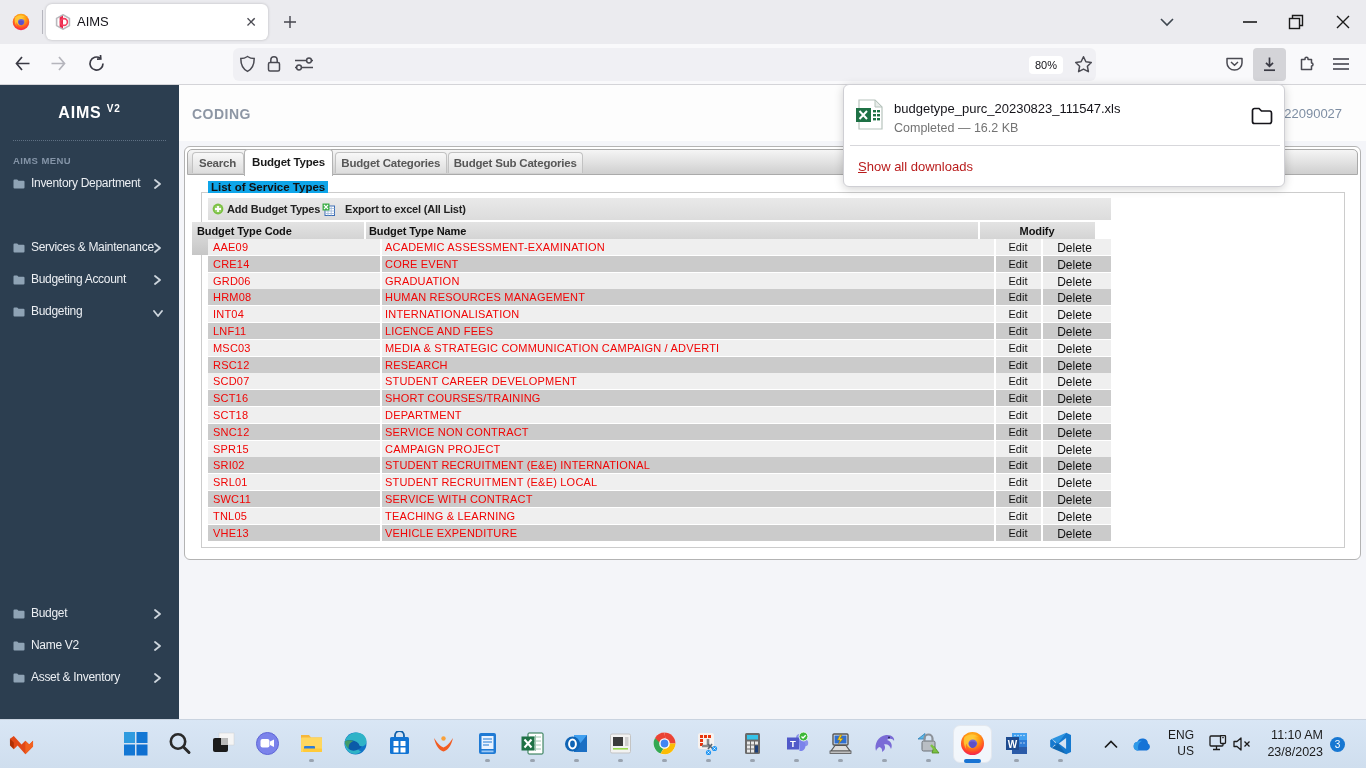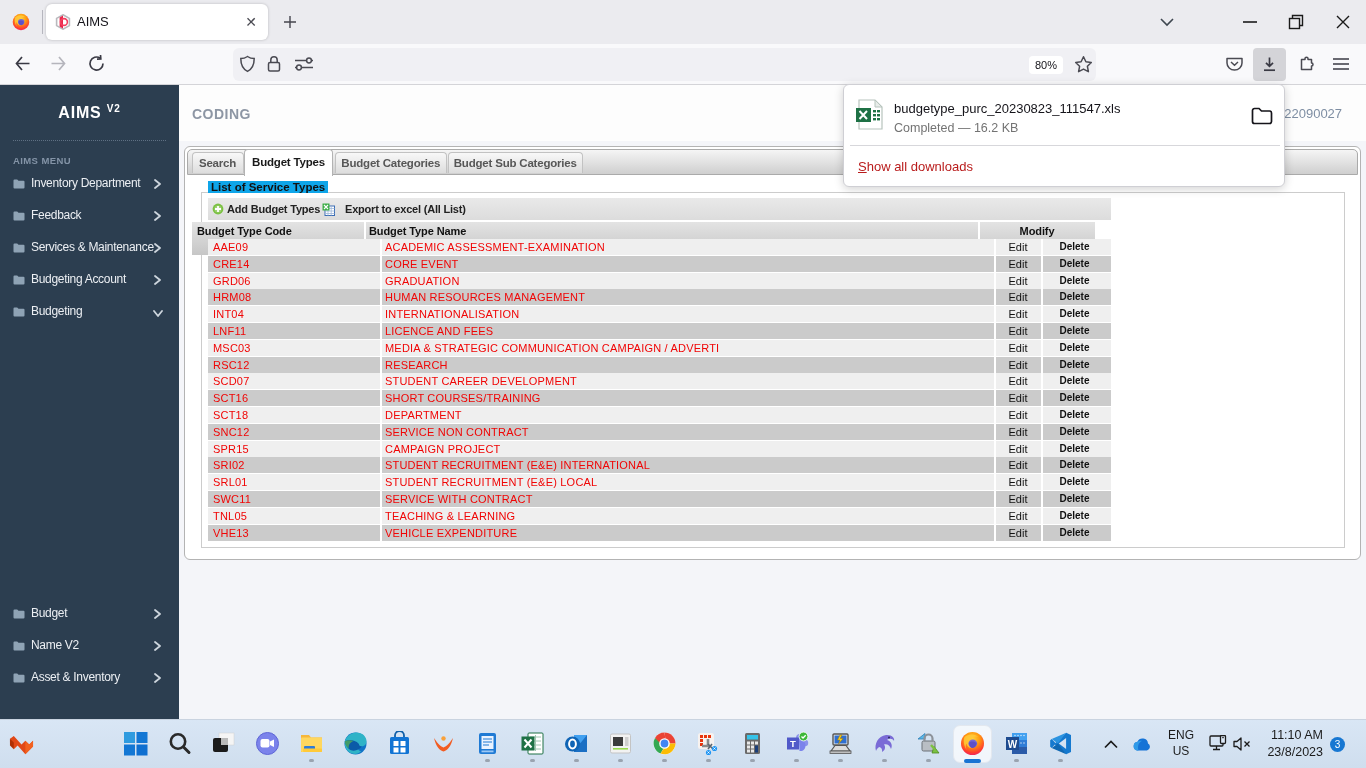--- a/index.html
+++ b/index.html
@@ -49,21 +49,21 @@
 #toolbar { position:absolute; left:208px; top:198px; width:903px; height:23px; background:linear-gradient(#e9e9e9,#dcdcdc); border-bottom:1px solid #fff; }
 #toolbar .lbl { position:absolute; top:5px; font-size:11px; font-weight:bold; color:#222; letter-spacing:-0.2px; }
 #thead { position:absolute; left:192px; top:222px; width:903px; height:33px; background:linear-gradient(#e3e3e3,#c6c6c6); }
 #thead .h { position:absolute; top:3px; font-size:11px; font-weight:bold; color:#111; letter-spacing:-0.1px; }
 .trow { position:absolute; left:208px; width:903px; height:16px; }
 .trow.lt { background:#efefef; }
 .trow.dk { background:#cbcbcb; }
 .trow .c1 { position:absolute; left:5px; top:2px; font-size:11px; color:#f00505; letter-spacing:0.2px; }
 .trow .c2 { position:absolute; left:177px; top:2px; font-size:11px; color:#f00505; letter-spacing:0.2px; }
 .trow .ed { position:absolute; left:787px; width:46px; top:2px; font-size:11px; color:#111; text-align:center; }
-.trow .dl { position:absolute; left:834px; width:65px; top:2px; font-size:10px; color:#111; text-align:center;font-weight:bold; }
+.trow .dl { position:absolute; left:834px; width:65px; top:2px; font-size:12px; color:#111; text-align:center; }
 .vsep { position:absolute; top:0; width:2px; height:100%; background:#fff; }
 
 
 #taskbar { position:absolute; top:719px; left:0; width:1366px; height:49px; background:linear-gradient(#d9e6f5,#cfdeee); border-top:1px solid #c9d3e0; }
 .tbico { position:absolute; top:731px; width:25px; height:25px; }
 .tbdot { position:absolute; top:759px; width:5px; height:3px; border-radius:2px; background:#9aa4b0; }
 
 
 #dlpopup { position:absolute; left:843px; top:84px; width:442px; height:103px; background:#fff; border:1px solid #cfcfd4; border-radius:6px; box-shadow:0 2px 10px rgba(0,0,0,0.18); z-index:50; }
 #dlpopup .fname { position:absolute; left:50px; top:16px; font-size:13px; color:#15141a; }
@@ -172,29 +172,20 @@
   <div id="sbmenulbl">AIMS MENU</div>
   <div class="mitem" style="top:168px">
       <svg class="folder" width="12" height="10" viewBox="0 0 12 10">
         <path d="M0.5 1.5 A1 1 0 0 1 1.5 0.5 H4.2 L5.5 1.8 H10.5 A1 1 0 0 1 11.5 2.8 V8.5 A1 1 0 0 1 10.5 9.5 H1.5 A1 1 0 0 1 0.5 8.5 Z" fill="#8fa3b5"></path>
       </svg>
       <span class="txt">Inventory Department</span>
       <svg class="chev" width="9" height="10" viewBox="0 0 9 10">
         <path d="M2 1 L7 5 L2 9" fill="none" stroke="#cdd5dd" stroke-width="1.8" stroke-linecap="round" stroke-linejoin="round"></path>
       </svg>
     </div>
-  <div class="mitem" style="top:200px">
-      <svg class="folder" width="12" height="10" viewBox="0 0 12 10">
-        <path d="M0.5 1.5 A1 1 0 0 1 1.5 0.5 H4.2 L5.5 1.8 H10.5 A1 1 0 0 1 11.5 2.8 V8.5 A1 1 0 0 1 10.5 9.5 H1.5 A1 1 0 0 1 0.5 8.5 Z" fill="#8fa3b5"></path>
-      </svg>
-      <span class="txt">Feedback</span>
-      <svg class="chev" width="9" height="10" viewBox="0 0 9 10">
-        <path d="M2 1 L7 5 L2 9" fill="none" stroke="#cdd5dd" stroke-width="1.8" stroke-linecap="round" stroke-linejoin="round"></path>
-      </svg>
-    </div>
   <div class="mitem" style="top:232px">
       <svg class="folder" width="12" height="10" viewBox="0 0 12 10">
         <path d="M0.5 1.5 A1 1 0 0 1 1.5 0.5 H4.2 L5.5 1.8 H10.5 A1 1 0 0 1 11.5 2.8 V8.5 A1 1 0 0 1 10.5 9.5 H1.5 A1 1 0 0 1 0.5 8.5 Z" fill="#8fa3b5"></path>
       </svg>
       <span class="txt">Services &amp; Maintenance</span>
       <svg class="chev" width="9" height="10" viewBox="0 0 9 10">
         <path d="M2 1 L7 5 L2 9" fill="none" stroke="#cdd5dd" stroke-width="1.8" stroke-linecap="round" stroke-linejoin="round"></path>
       </svg>
     </div>
   <div class="mitem" style="top:264px">
@@ -640,21 +631,21 @@
       </svg></div>
   <div class="tbdot" style="left:1058.0px"></div>
   <div class="abs" style="left:964px;top:759px;width:17px;height:3.5px;border-radius:2px;background:#1873d3"></div>
   <svg class="abs" style="left:1104px;top:740px" width="14" height="9" viewBox="0 0 14 9">
       <path d="M1 7.5 L7 1.5 L13 7.5" fill="none" stroke="#1b1b1b" stroke-width="1.7"></path>
     </svg>
   <svg class="abs" style="left:1132px;top:738px" width="19" height="13" viewBox="0 0 19 13">
       <path d="M5 12.5 A4.5 4.5 0 0 1 5.5 3.7 A5.5 5.5 0 0 1 16 5.5 A3.8 3.8 0 0 1 15 12.5 Z" fill="#1573d6"></path>
       <path d="M5 12.5 A4.5 4.5 0 0 1 5.5 3.7 A5.5 5.5 0 0 1 10 2.8 C6 5 5.5 9 6.5 12.5 Z" fill="#2f9ae8"></path>
     </svg>
-  <div class="abs" style="left:1168px;top:727px;width:26px;text-align:center;font-size:12px;color:#1b1b1b;line-height:16px">ENG<br>US</div>
+  <div class="abs" style="left:1168px;top:727px;width:26px;text-align:right;font-size:12px;color:#1b1b1b;line-height:16px">ENG<br>US</div>
   <svg class="abs" style="left:1209px;top:735px" width="19" height="18" viewBox="0 0 19 18">
       <rect x="1" y="1" width="13" height="10" rx="1" fill="none" stroke="#1b1b1b" stroke-width="1.3"></rect>
       <path d="M7.5 11 V14.5 M4 14.5 H11" stroke="#1b1b1b" stroke-width="1.3"></path>
       <rect x="11.5" y="0.5" width="5" height="8" rx="1" fill="#dce8f6" stroke="#1b1b1b" stroke-width="1.3"></rect>
       <circle cx="14" cy="2.6" r="0.8" fill="#1b1b1b"></circle>
     </svg>
   <svg class="abs" style="left:1233px;top:737px" width="18" height="14" viewBox="0 0 18 14">
       <path d="M1 4.5 H4 L8 1 V13 L4 9.5 H1 Z" fill="none" stroke="#1b1b1b" stroke-width="1.3" stroke-linejoin="round"></path>
       <path d="M11.5 4.5 L16.5 9.5 M16.5 4.5 L11.5 9.5" stroke="#1b1b1b" stroke-width="1.3"></path>
     </svg>

